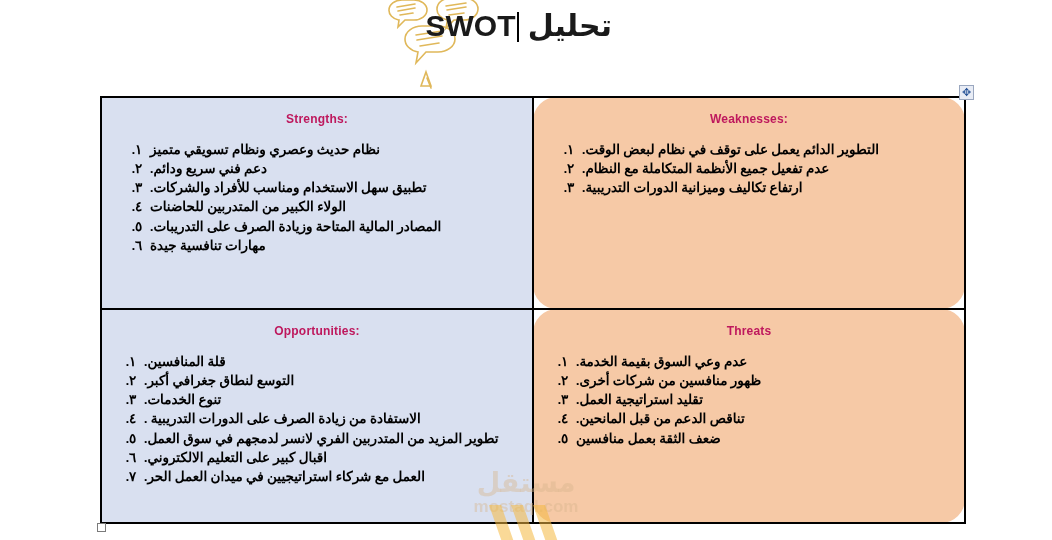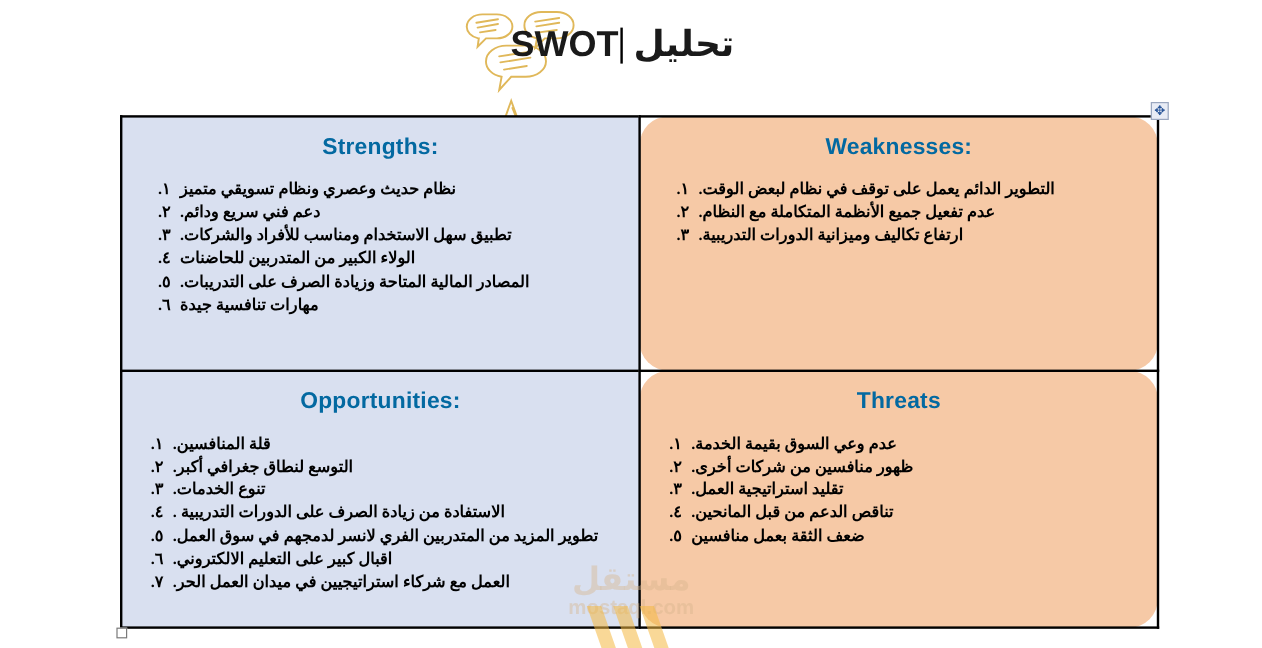--- a/index.html
+++ b/index.html
@@ -15,21 +15,20 @@
     font-family: "Liberation Serif", "DejaVu Serif", serif;
   }
 
   
   #title-area {
     position: absolute;
     left: 0;
     top: 0;
     width: 1052px;
     height: 88px;
-    margin-top: 12px;
   }
   #title-decoration {
     position: absolute;
     left: 383px;
     top: -4px;
     width: 120px;
     height: 105px;
     pointer-events: none;
   }
   #doc-title {
@@ -74,23 +73,23 @@
   .cell-weaknesses, .cell-threats { background: #F6C9A6; border-radius: 24px; }
   .cell-strengths, .cell-opportunities { background: #D9E0F0; }
 
   .cell-inner {
     padding: 14px 16px 10px 16px;
     height: 100%;
     box-sizing: border-box;
   }
   .quad-heading {
     font-family: "Liberation Sans", "DejaVu Sans", sans-serif;
-    font-size: 19px;
-    font-weight: 700;
-    color: #0369a1;
+    font-size: 12px;
+    font-weight: 700;
+    color: #be185d;
     text-align: center;
     direction: ltr;
     margin: 0 0 14px 0;
     letter-spacing: 0.2px;
   }
   .quad-list {
     margin: 0;
     padding: 0;
     list-style: none;
     direction: rtl;

